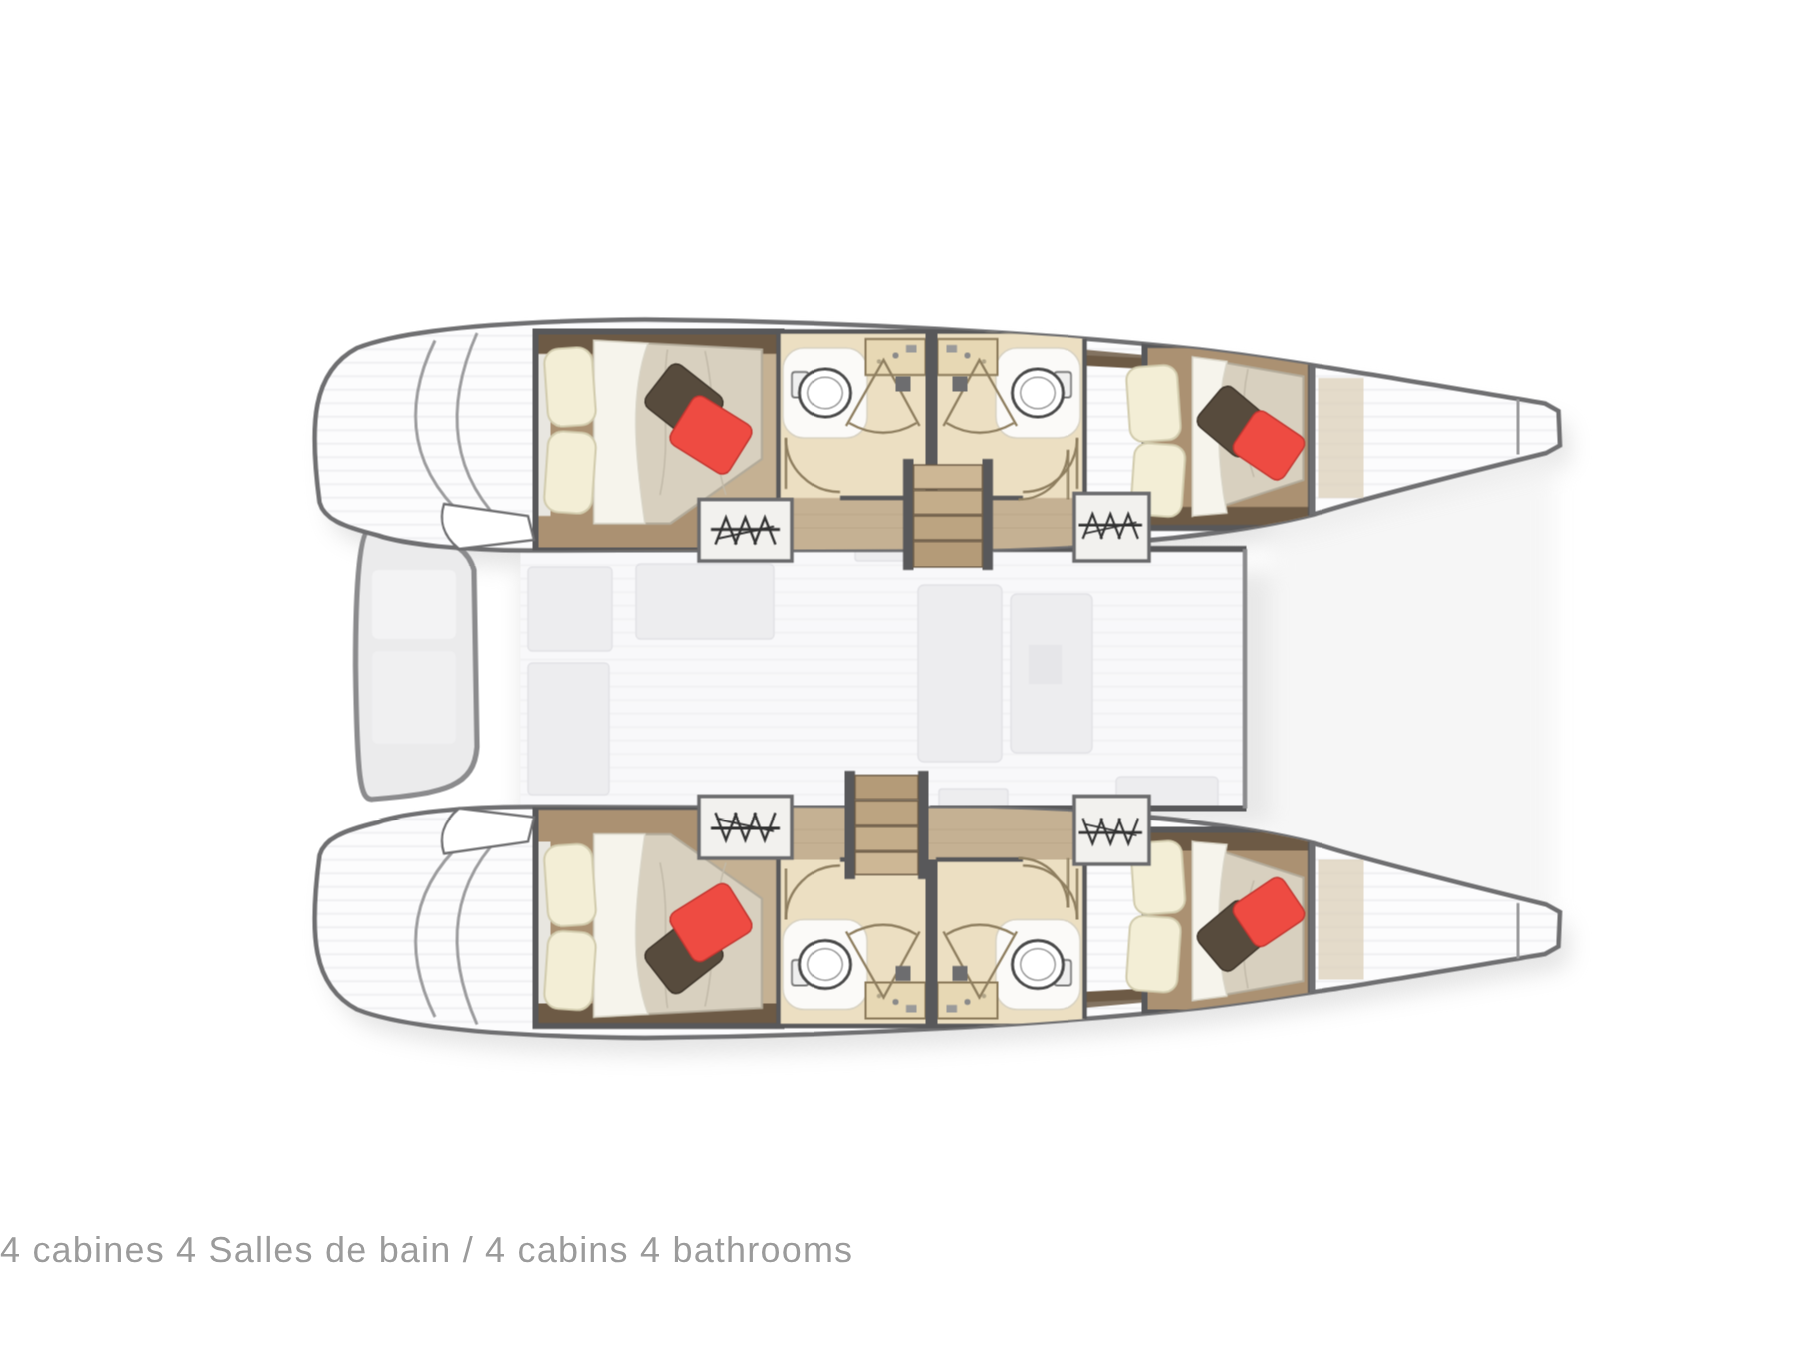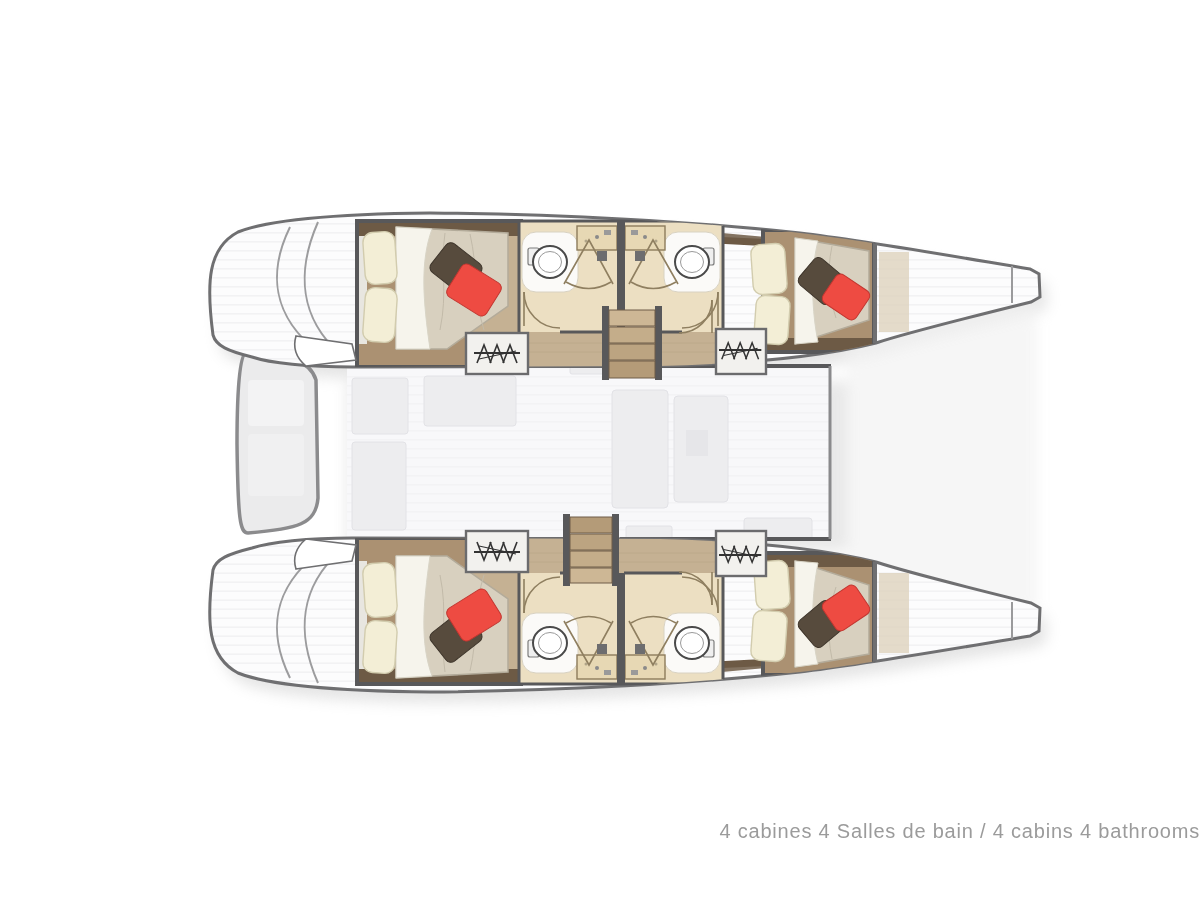--- a/index.html
+++ b/index.html
@@ -6,22 +6,22 @@
     --c-background:#ffffff; --c-hull-outline:#6f6f71; --c-wall:#58585a;
     --c-wood-dark:#6d5a45; --c-wood-mid:#ab9172; --c-wood-light:#c5b193; --c-wood-pale:#e7d8b4;
     --c-bathroom-floor:#ecdfc2; --c-mattress:#d8d0bf; --c-sheet:#f6f4ec;
     --c-pillow-cream:#f3eed6; --c-pillow-dark:#574b3d; --c-pillow-red:#ee4b42;
     --c-salon-fill:#f4f4f6; --c-furniture-faint:#ededef; --c-stairs-wood:#c6b08c;
     --c-caption-text:#9b9b9b; --c-shadow:#c4c4c4;
   }
   html,body{margin:0;padding:0;background:var(--c-background);}
   .page{position:relative;width:1200px;height:900px;background:var(--c-background);overflow:hidden;
         font-family:"Liberation Sans",sans-serif;}
-  .caption{position:absolute;left:0;right:0;top:820px;text-align:right;
-           font-size:20px;letter-spacing:.8px;color:var(--c-caption-text);font-weight:400;}
+  .caption{position:absolute;left:0;right:0;top:820px;text-align:left;
+           font-size:24px;letter-spacing:.8px;color:var(--c-caption-text);font-weight:400;}
   svg{position:absolute;left:0;top:0;}
   .hull-fill{fill:url(#deckstripes);stroke:var(--c-hull-outline);stroke-width:3;}
   .wall{stroke:var(--c-wall);fill:none;}
   .wood-dark{fill:var(--c-wood-dark);}
   .wood-mid{fill:var(--c-wood-mid);}
   .wood-light{fill:var(--c-wood-light);}
   .bath-floor{fill:var(--c-bathroom-floor);stroke:var(--c-wall);stroke-width:3;}
   .vanity{fill:var(--c-wood-pale);stroke:#8d7c5c;stroke-width:1.4;}
   .mattress{fill:var(--c-mattress);stroke:#b3ab9a;stroke-width:1.5;}
   .sheet{fill:var(--c-sheet);stroke:#d8d4c6;stroke-width:1;}

